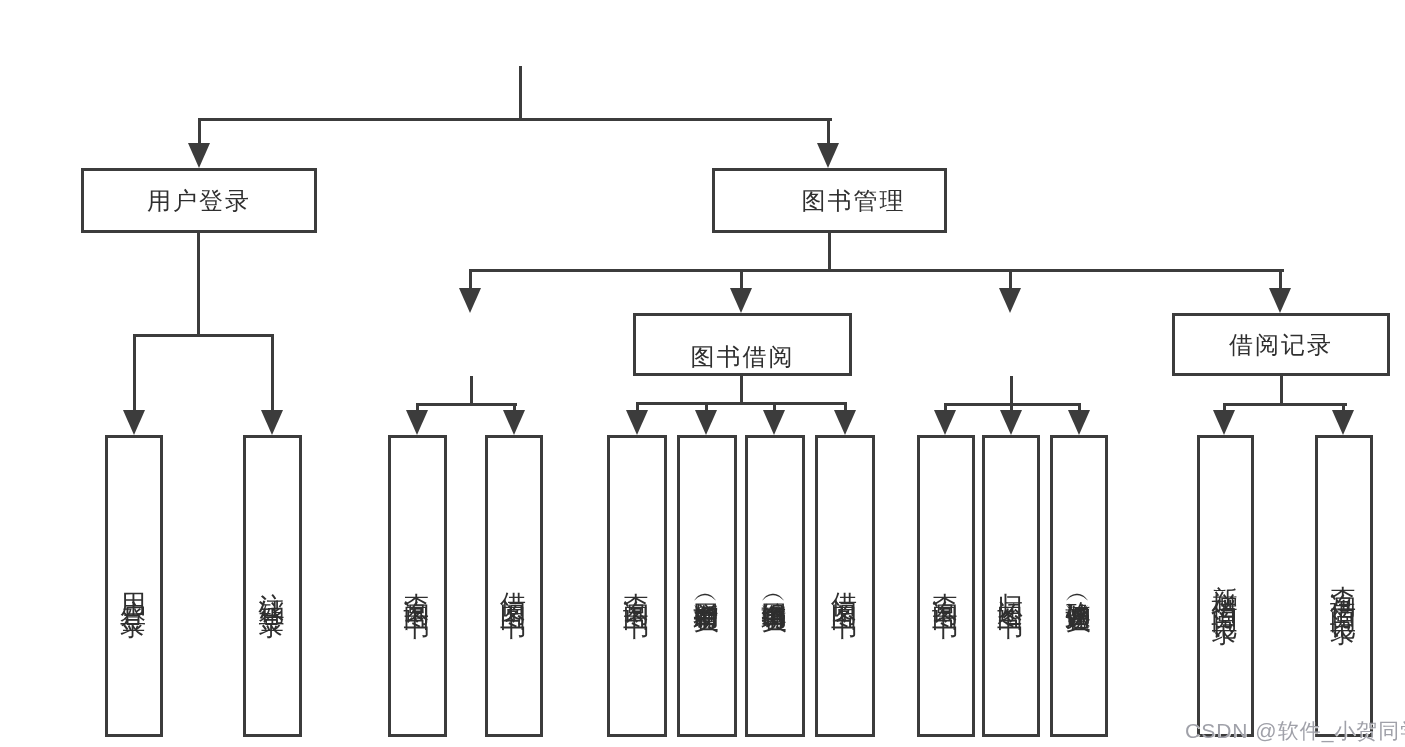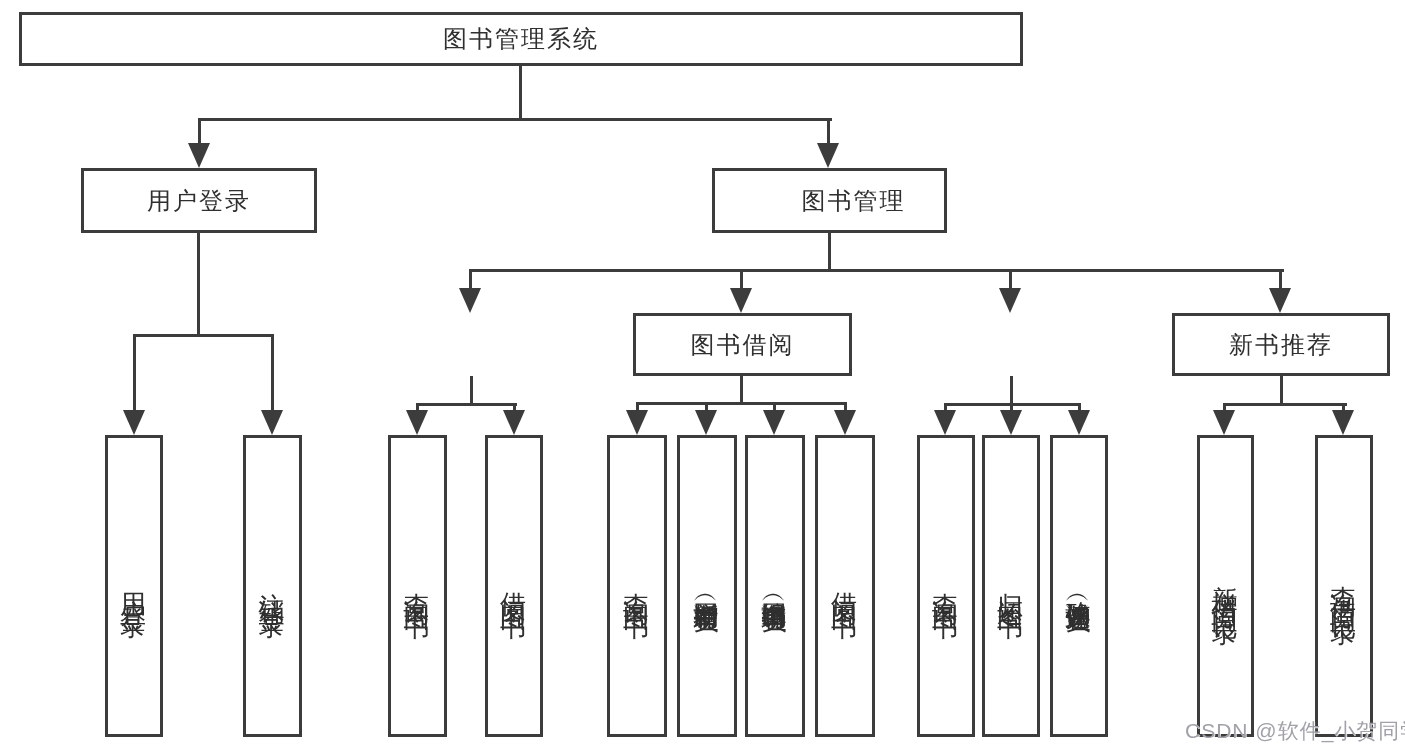--- a/index.html
+++ b/index.html
@@ -42,23 +42,20 @@
     font-size:21px;letter-spacing:1px;color:var(--watermark);
     text-shadow:1px 1px 0 rgba(255,255,255,0.8);
     white-space:nowrap;
   }
 </style>
 </head>
 <body>
 
 <div class="canvas">
 
-  <div class="box" style="left:19px;top:12px;width:1004px;height:54px;">
-    <span>图书管理系统</span>
-  </div>
 
   <div class="vline" style="left:519px;top:66px;width:3px;height:55px;"></div>
   <div class="hline" style="left:198px;top:118px;width:634px;height:3px;"></div>
   <div class="vline" style="left:198px;top:118px;width:3px;height:28px;"></div>
   <div class="arrow" style="left:188px;top:143px;"></div>
   <div class="vline" style="left:827px;top:118px;width:3px;height:28px;"></div>
   <div class="arrow" style="left:817px;top:143px;"></div>
 
   <div class="box" style="left:81px;top:168px;width:236px;height:65px;">
     <span>用户登录</span>
@@ -78,25 +75,25 @@
   <div class="hline" style="left:469px;top:269px;width:815px;height:3px;"></div>
   <div class="vline" style="left:469px;top:269px;width:3px;height:22px;"></div>
   <div class="arrow" style="left:459px;top:288px;"></div>
   <div class="vline" style="left:740px;top:269px;width:3px;height:22px;"></div>
   <div class="arrow" style="left:730px;top:288px;"></div>
   <div class="vline" style="left:1009px;top:269px;width:3px;height:22px;"></div>
   <div class="arrow" style="left:999px;top:288px;"></div>
   <div class="vline" style="left:1279px;top:269px;width:3px;height:22px;"></div>
   <div class="arrow" style="left:1269px;top:288px;"></div>
 
-  <div class="box" style="left:633px;top:313px;width:219px;height:63px;">
+  <div class="box" style="left:633px;top:313px;width:219px;height:63px;align-items:flex-end;">
     <span>图书借阅</span>
   </div>
   <div class="box" style="left:1172px;top:313px;width:218px;height:63px;">
-    <span>新书推荐</span>
+    <span>借阅记录</span>
   </div>
 
   <div class="vline" style="left:470px;top:376px;width:3px;height:30px;"></div>
   <div class="hline" style="left:416px;top:403px;width:101px;height:3px;"></div>
   <div class="vline" style="left:416px;top:403px;width:3px;height:10px;"></div>
   <div class="arrow" style="left:406px;top:410px;"></div>
   <div class="vline" style="left:513px;top:403px;width:3px;height:10px;"></div>
   <div class="arrow" style="left:503px;top:410px;"></div>
 
   <div class="vline" style="left:740px;top:376px;width:3px;height:29px;"></div>

